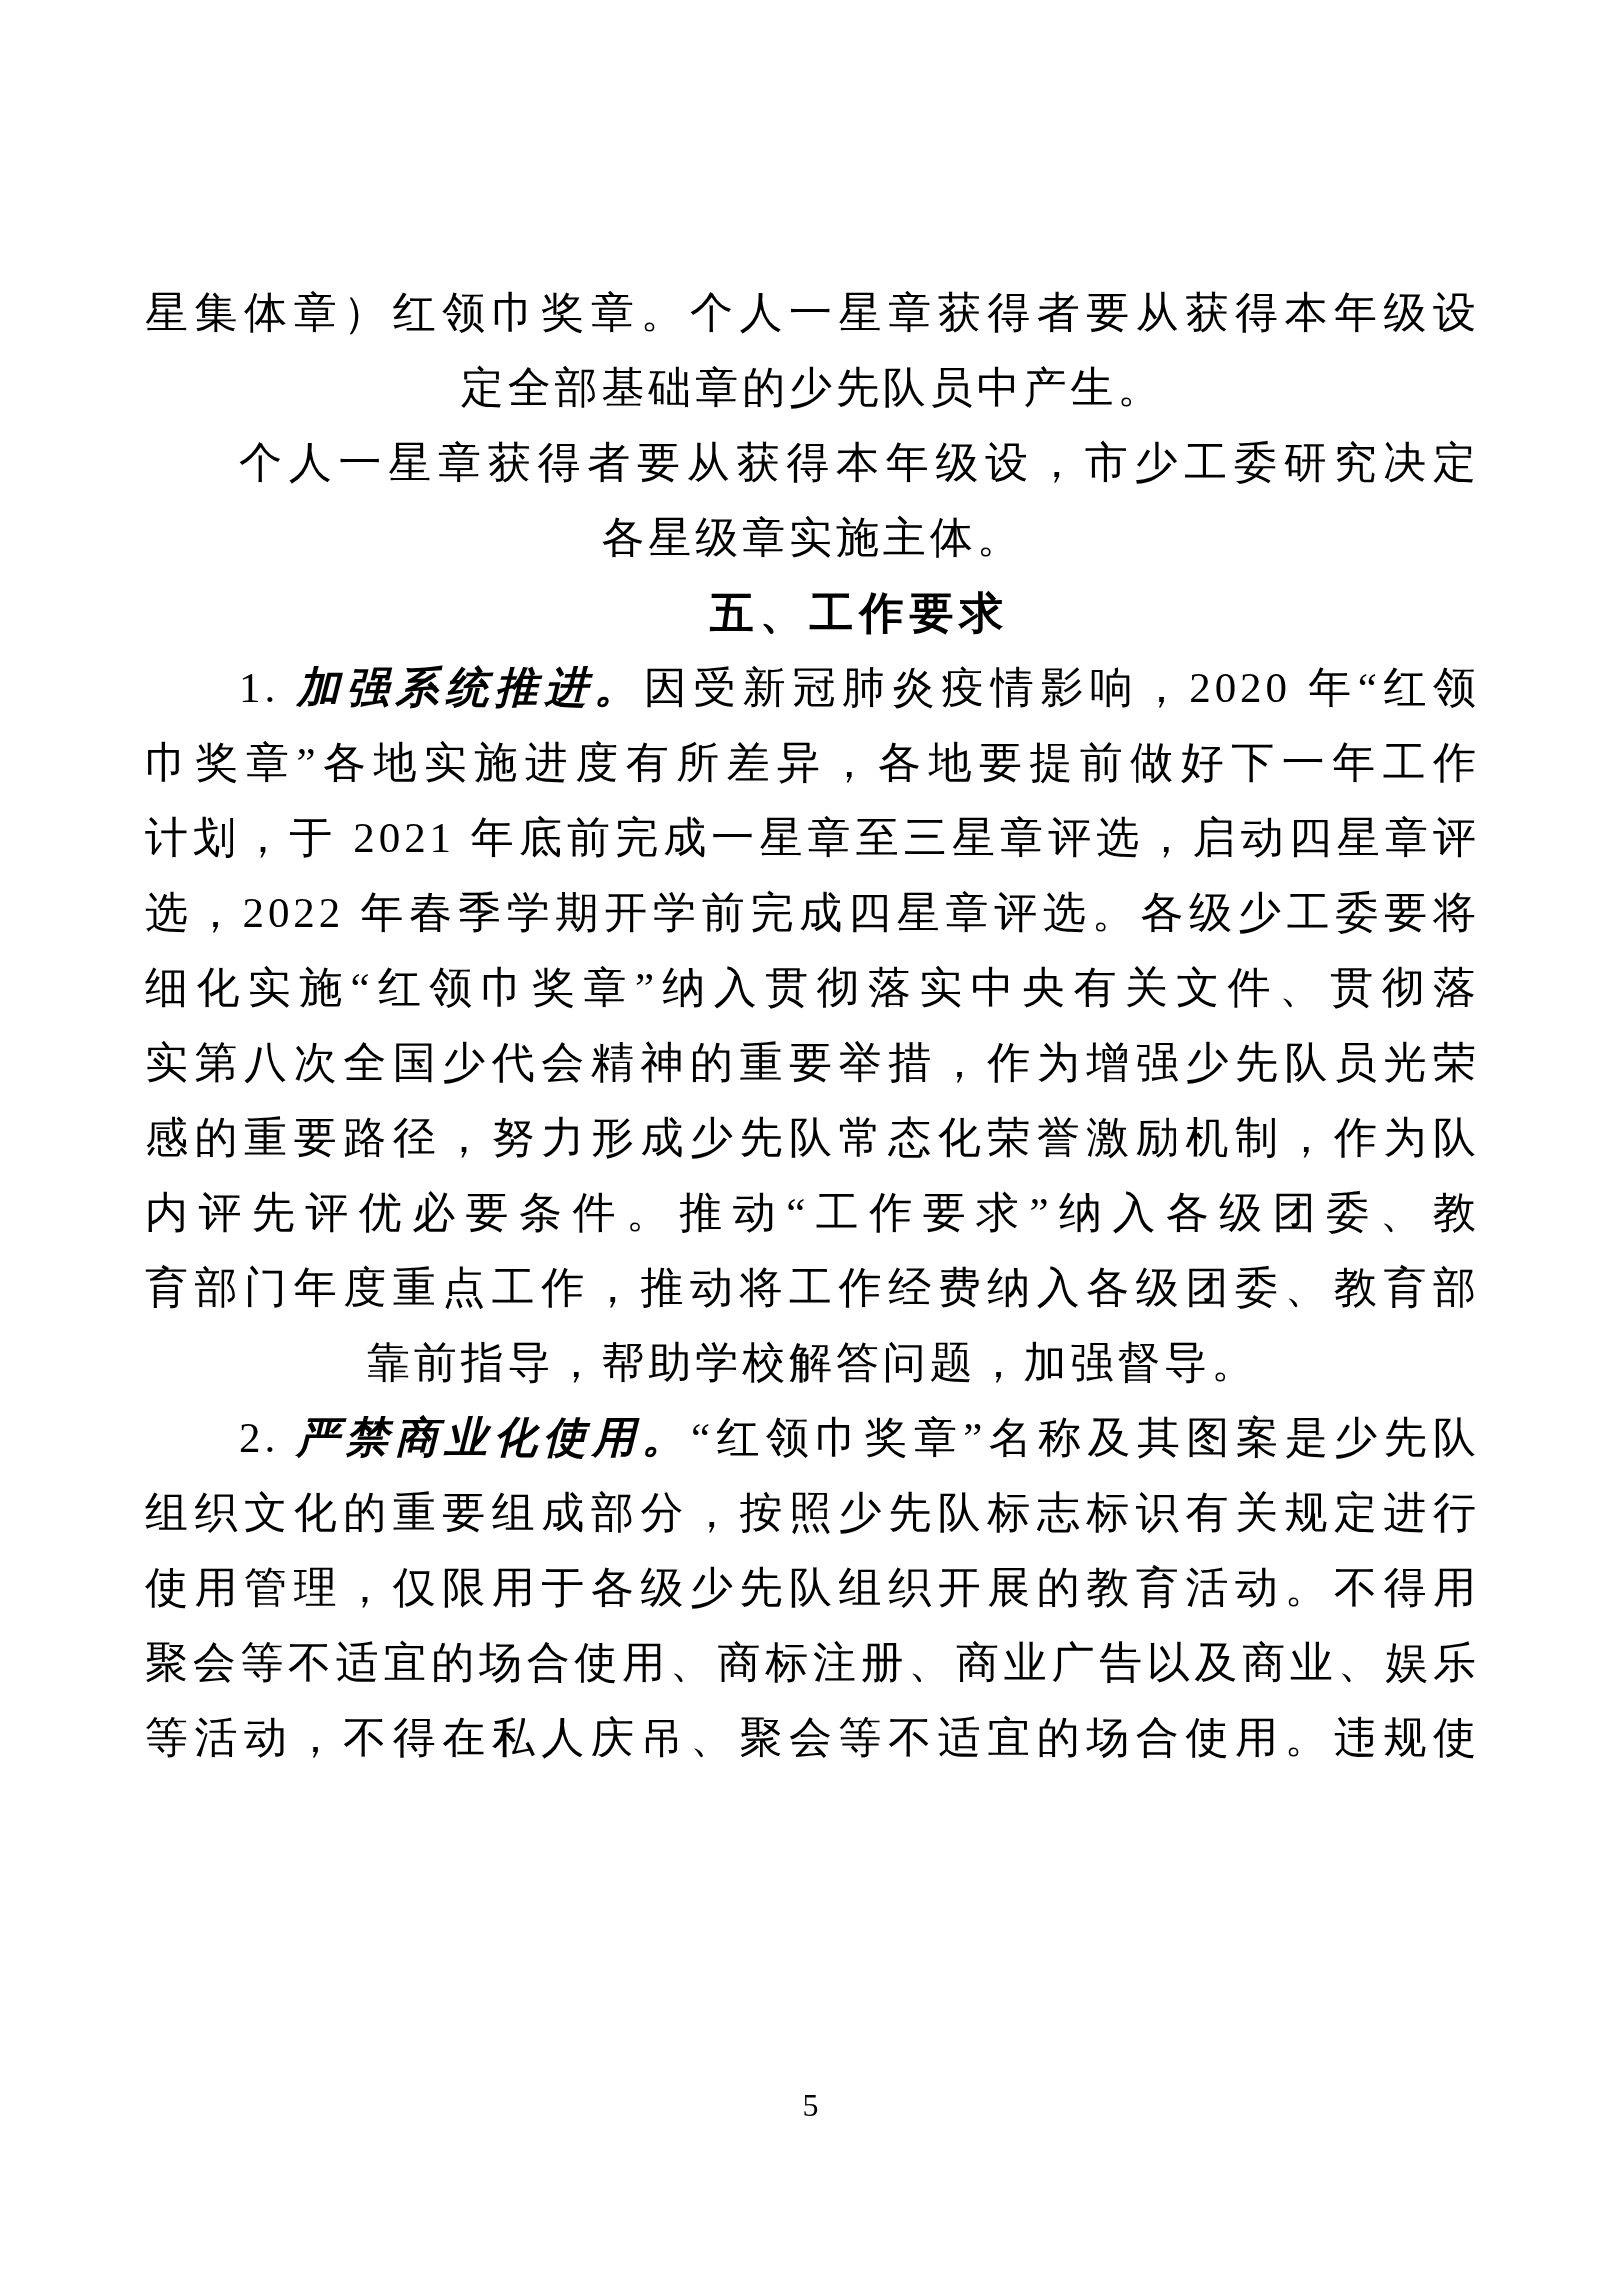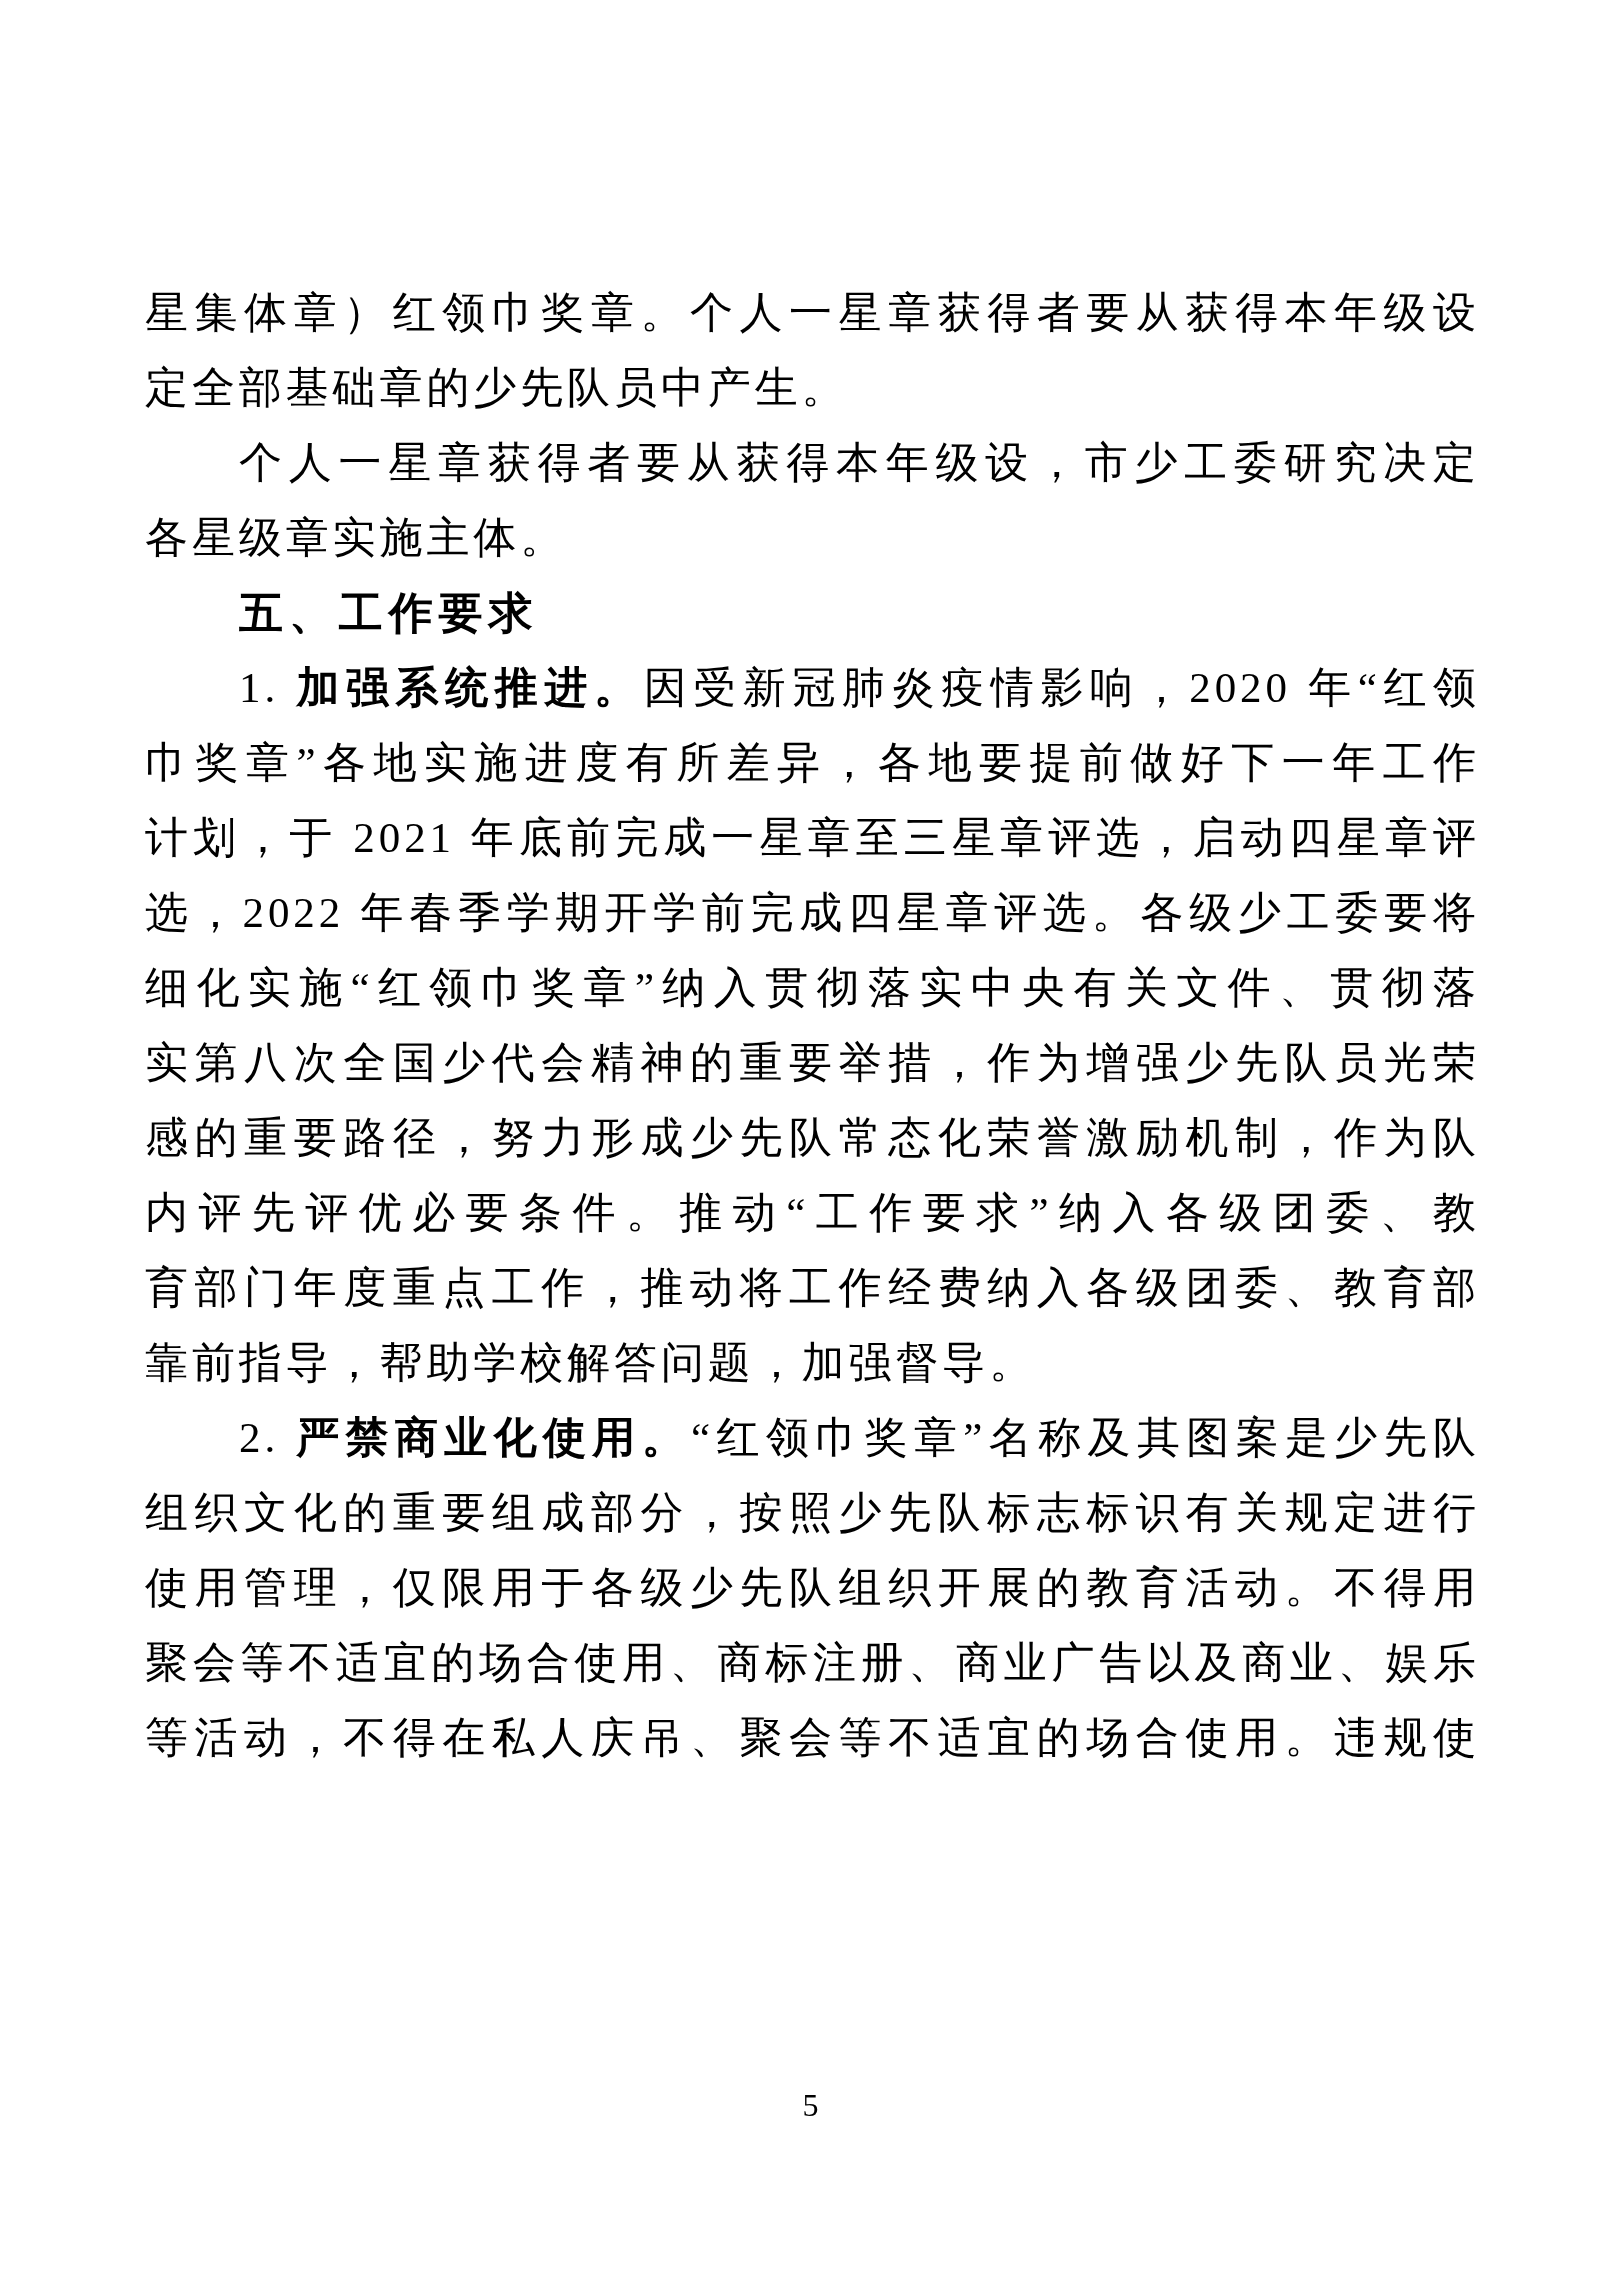--- a/index.html
+++ b/index.html
@@ -20,34 +20,34 @@
     position: absolute;
     left: 145px;
     top: 275px;
     width: 1335px;
   }
   .line {
     height: 75px;
     line-height: 75px;
     font-size: 43px;
     letter-spacing: 3.9px;
-    text-align: left;
+    text-align: center;
     white-space: normal;
     overflow: hidden;
   }
   .line.justify {
     text-align: justify;
     text-align-last: justify;
     text-justify: distribute;
   }
   .line.indent {
     padding-left: 94px;
   }
   .seg-normal { font-weight: 400; }
-  .seg-bold   { font-weight: 700; }
+  .seg-bold   { font-weight: 700; font-style: italic; }
   .seg-heading {
     font-family: "Liberation Sans", "DejaVu Sans", sans-serif;
     font-weight: 700;
     font-size: 44px;
     letter-spacing: 5.9px;
   }
   .footer {
     position: absolute;
     top: 2084px;
     left: 0;

